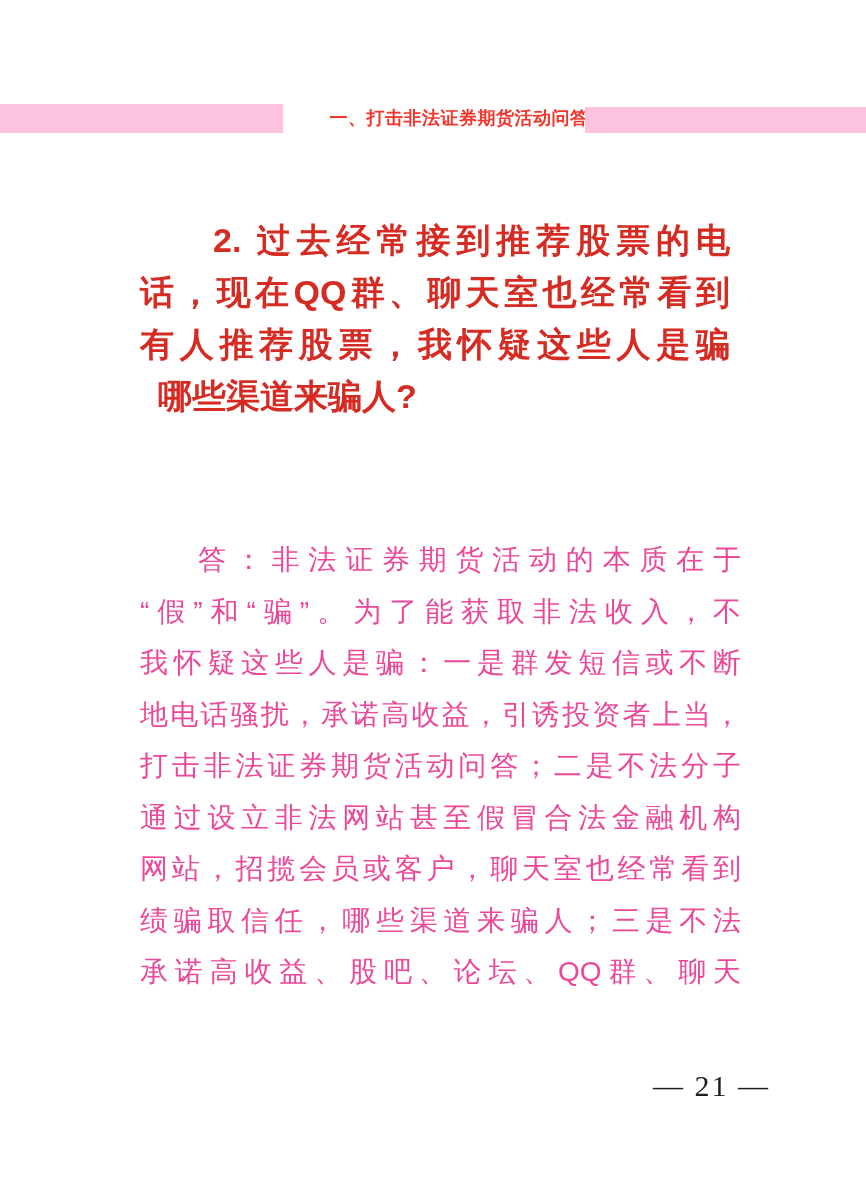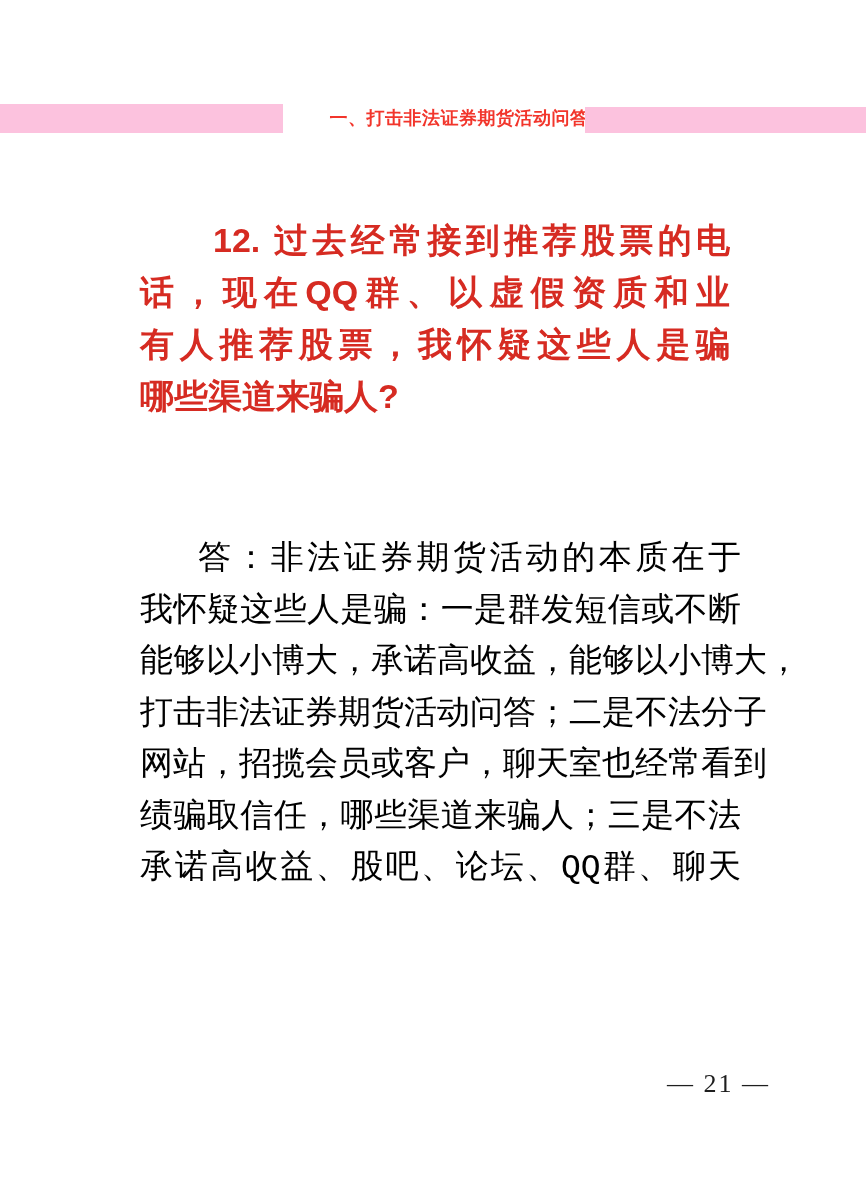--- a/index.html
+++ b/index.html
@@ -74,79 +74,82 @@
     text-align-last: justify;
     white-space: nowrap;
     text-justify: inter-character;
   }
   .qline.first {
     text-indent: 73px;
   }
   .qline.last {
     text-align-last: left;
     white-space: normal;
+    margin-left: 18px;
   }
 
   
   .answer {
     position: absolute;
     left: 140px;
     top: 534px;
     width: 601px;
-    color: #000000;
-    font-family: Liberation Mono, monospace;
-    font-size: 33px;
+    color: #ec4899;
+    font-family: Liberation Sans, sans-serif;
+    font-size: 28px;
   }
   .aline {
     height: 51.5px;
     line-height: 51.5px;
     text-align: justify;
     text-align-last: justify;
     white-space: nowrap;
     text-justify: inter-character;
   }
   .aline.first {
     text-indent: 58px;
   }
 
   
   .page-number {
     position: absolute;
     top: 1069px;
     right: 96px;
     font-family: "Liberation Serif", "DejaVu Serif", serif;
-    font-size: 26px;
+    font-size: 30px;
     color: #1e1e1e;
     letter-spacing: 2px;
     white-space: nowrap;
   }
 </style>
 </head>
 <body>
 
 <div class="page">
 
   <div class="header">
     <div class="hbar hbar-left"></div>
     <div class="header-title">一、打击非法证券期货活动问答</div>
     <div class="hbar hbar-right"></div>
   </div>
 
   <div class="question">
-    <div class="qline first">12. 过去经常接到推荐股票的电</div>
-    <div class="qline">话，现在QQ群、以虚假资质和业</div>
+    <div class="qline first">2. 过去经常接到推荐股票的电</div>
+    <div class="qline">话，现在QQ群、聊天室也经常看到</div>
     <div class="qline">有人推荐股票，我怀疑这些人是骗</div>
     <div class="qline last">哪些渠道来骗人?</div>
   </div>
 
   <div class="answer">
     <div class="aline first">答：非法证券期货活动的本质在于</div>
+    <div class="aline">“假”和“骗”。为了能获取非法收入，不</div>
     <div class="aline">我怀疑这些人是骗：一是群发短信或不断</div>
-    <div class="aline">能够以小博大，承诺高收益，能够以小博大，</div>
+    <div class="aline">地电话骚扰，承诺高收益，引诱投资者上当，</div>
     <div class="aline">打击非法证券期货活动问答；二是不法分子</div>
+    <div class="aline">通过设立非法网站甚至假冒合法金融机构</div>
     <div class="aline">网站，招揽会员或客户，聊天室也经常看到</div>
     <div class="aline">绩骗取信任，哪些渠道来骗人；三是不法</div>
     <div class="aline">承诺高收益、股吧、论坛、QQ群、聊天</div>
   </div>
 
   <div class="page-number">— 21 —</div>
 
 </div>
 
 </body></html>

